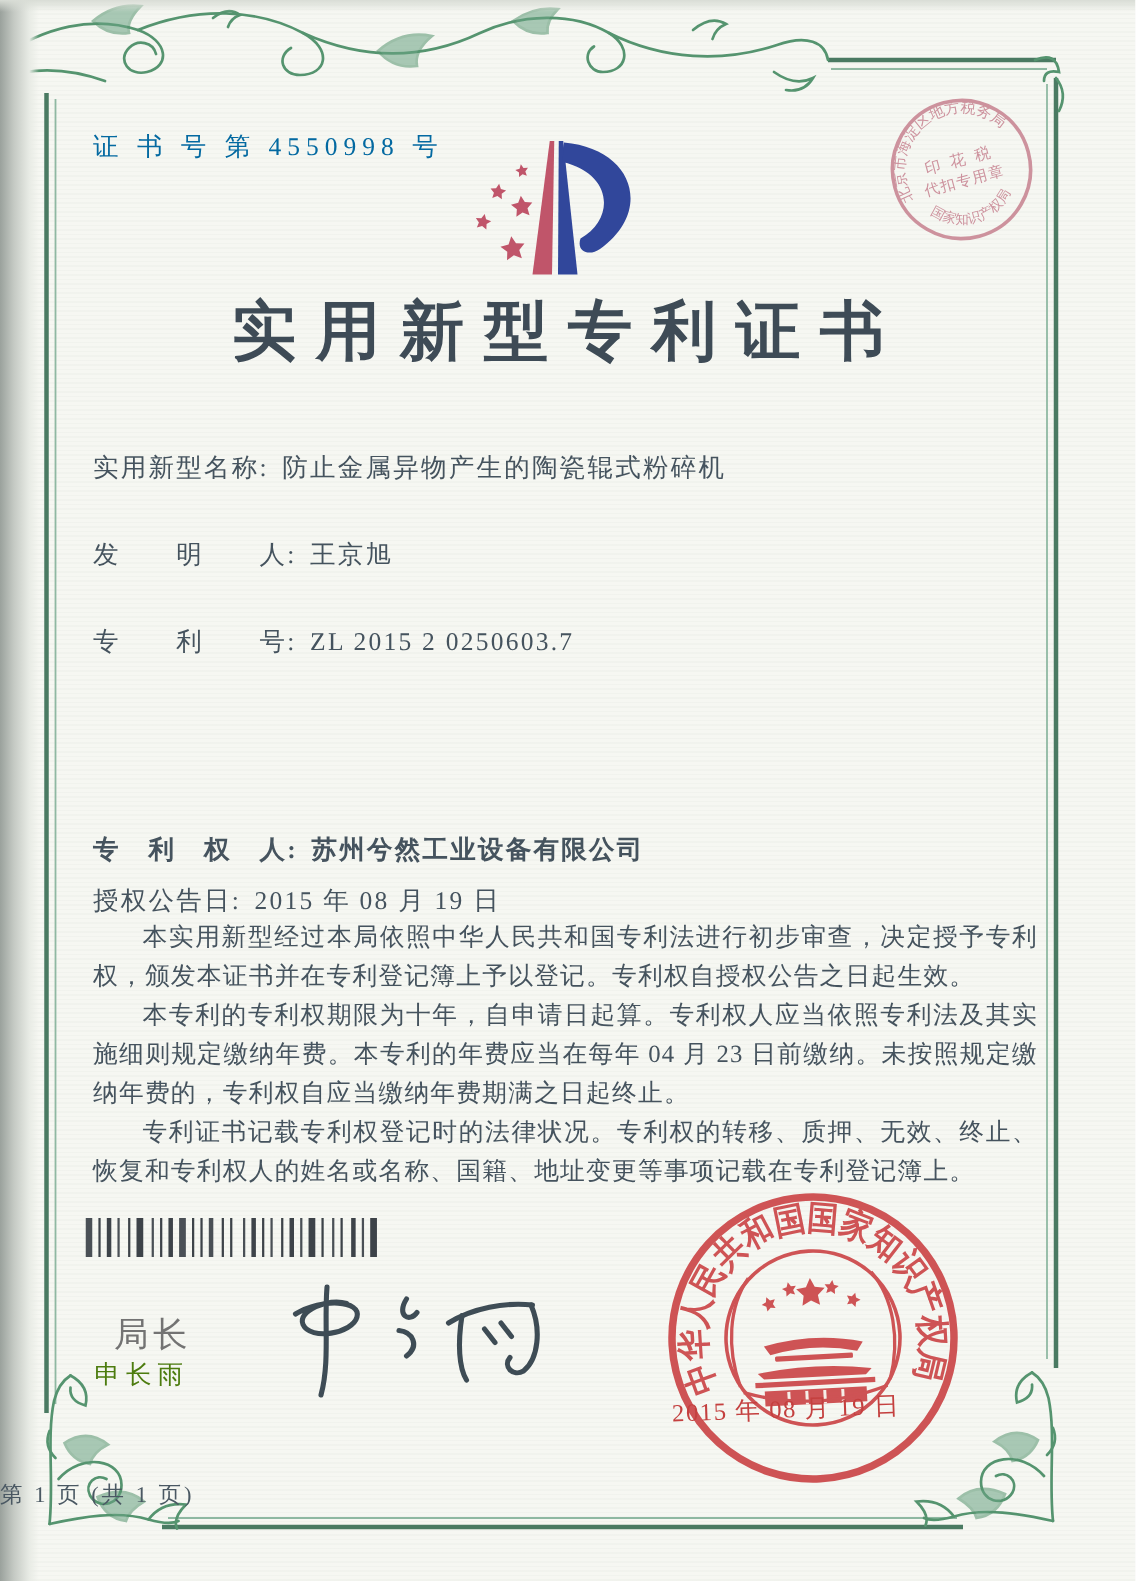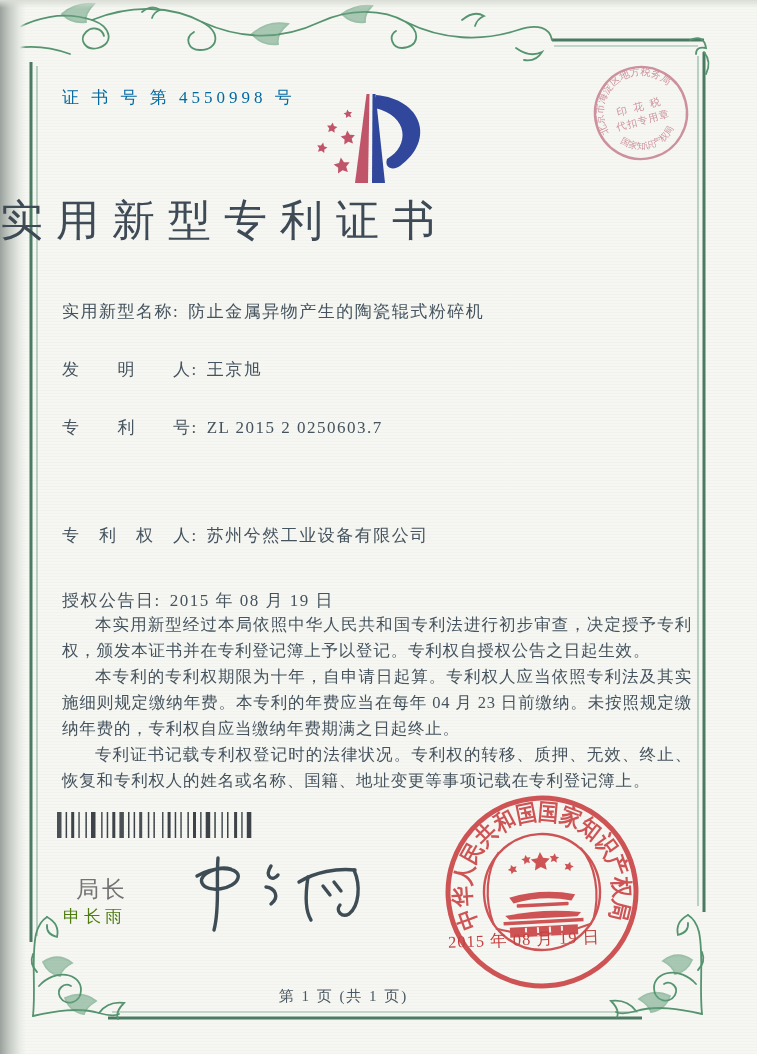--- a/index.html
+++ b/index.html
@@ -17,31 +17,31 @@
     position:absolute;left:0;top:0;bottom:0;width:26px;
     background:linear-gradient(90deg,#9aa19c 0,#c4c9c3 35%,#e8ebe5 75%,rgba(246,247,242,0) 100%);
   }
   .top-edge{
     position:absolute;left:0;top:0;right:0;height:8px;
     background:linear-gradient(180deg,#d9ddd6,rgba(246,247,242,0));
   }
   svg.layer{position:absolute;left:0;top:0;}
   .cert-no{position:absolute;left:62px;top:86px;font-size:17px;letter-spacing:4px;color:#0369a1;}
   .title{
-    position:absolute;left:0;right:0;top:192px;margin:0;
-    font-size:43px;font-weight:400;letter-spacing:13px;color:#3e4b56;
+    position:absolute;left:0;right:0;top:192px;margin:0;text-align:center;
+    font-size:43px;font-weight:700;letter-spacing:13px;color:#3e4b56;
   }
   .field-row{position:absolute;left:62px;font-size:17px;letter-spacing:1.5px;white-space:nowrap;}
   .field-row .val{margin-left:9px;}
   .paras{position:absolute;left:62px;top:612px;width:630px;font-size:16.5px;line-height:26px;letter-spacing:0.8px;text-align:justify;}
   .paras p{margin:0;text-indent:2em;}
   .signer-title{position:absolute;left:76px;top:874px;font-size:23px;letter-spacing:3px;color:#737373;}
   .signer-name{position:absolute;left:63px;top:905px;font-size:17px;letter-spacing:4px;color:#4d7c0f;}
   .issue-date{position:absolute;left:448px;top:929px;font-size:16.5px;letter-spacing:1px;color:#c4403f;transform:rotate(-2deg);}
-  .page-no{position:absolute;left:0;right:70px;top:987px;text-align:center;font-size:15px;letter-spacing:2px;color:#4a5863;}
+  .page-no{position:absolute;left:0;right:70px;top:987px;text-align:left;font-size:15px;letter-spacing:2px;color:#4a5863;}
   .seal-svg text{font-family:"Liberation Serif","DejaVu Serif",serif;}
 </style>
 </head>
 <body>
 
 <div class="page">
   <div class="scan-texture"></div>
 
   <svg class="layer" width="757" height="1054" viewBox="0 0 757 1054">
     <defs>
@@ -132,21 +132,21 @@
 
   <div class="field-row" style="top:300px;">
     <span>实用新型名称:</span><span class="val">防止金属异物产生的陶瓷辊式粉碎机</span>
   </div>
   <div class="field-row" style="top:358px;font-family:Liberation Serif, serif;">
     <span>发　　明　　人:</span><span class="val">王京旭</span>
   </div>
   <div class="field-row" style="top:416px;">
     <span>专　　利　　号:</span><span class="val">ZL 2015 2 0250603.7</span>
   </div>
-  <div class="field-row" style="top:524px;">
+  <div class="field-row" style="top:555px;font-weight:bold;">
     <span>专　利　权　人:</span><span class="val">苏州兮然工业设备有限公司</span>
   </div>
   <div class="field-row" style="top:589px;">
     <span>授权公告日:</span><span class="val">2015 年 08 月 19 日</span>
   </div>
 
   <div class="paras">
     <p>本实用新型经过本局依照中华人民共和国专利法进行初步审查，决定授予专利权，颁发本证书并在专利登记簿上予以登记。专利权自授权公告之日起生效。</p>
     <p>本专利的专利权期限为十年，自申请日起算。专利权人应当依照专利法及其实施细则规定缴纳年费。本专利的年费应当在每年 04 月 23 日前缴纳。未按照规定缴纳年费的，专利权自应当缴纳年费期满之日起终止。</p>
     <p>专利证书记载专利权登记时的法律状况。专利权的转移、质押、无效、终止、恢复和专利权人的姓名或名称、国籍、地址变更等事项记载在专利登记簿上。</p>

